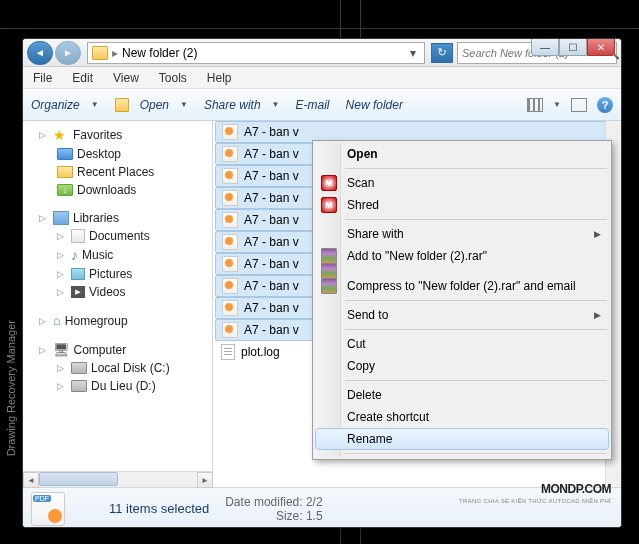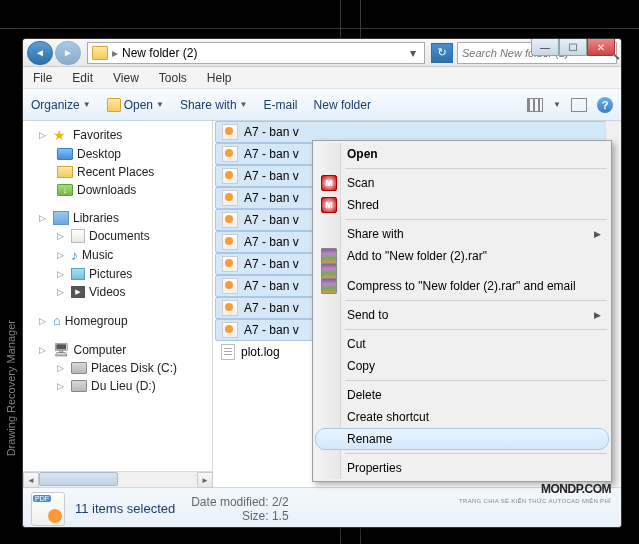--- a/index.html
+++ b/index.html
@@ -24,21 +24,21 @@
 .search-icon { color: #4a7db0; font-size: 12px; }
 .win-ctrls { position: absolute; right: 6px; top: -1px; display: flex; }
 .win-btn { width: 28px; height: 18px; background: linear-gradient(#e8f0f8, #c8d8e8); border: 1px solid #8aa; display: flex; align-items: center; justify-content: center; font-size: 10px; color: #333; }
 .win-btn:first-child { border-radius: 0 0 0 3px; }
 .win-btn.close { background: linear-gradient(#e88, #c44); color: #fff; border-color: #a33; border-radius: 0 0 3px 0; }
 
 .menubar { height: 22px; background: #f4f4f4; display: flex; align-items: center; padding: 0 6px; gap: 12px; border-bottom: 1px solid #e0e0e0; }
 .menubar span { color: #333; padding: 2px 4px; }
 
 .toolbar { height: 32px; background: linear-gradient(#fafdff, #e5f0f9); display: flex; align-items: center; padding: 0 8px; gap: 16px; border-bottom: 1px solid #c8d4e0; }
-.tool-item { display: flex; align-items: center; gap: 3px; color: #1a3d6e; cursor: default; }
+.tool-item { display: flex; align-items: center; gap: 11px; color: #1a3d6e; cursor: default; font-style: italic; }
 .tool-item .drop { font-size: 8px; color: #555; }
 .tool-icon { width: 14px; height: 14px; display: inline-block; }
 .toolbar-right { margin-left: auto; display: flex; gap: 10px; align-items: center; }
 .view-icon { width: 16px; height: 14px; border: 1px solid #888; display: inline-block; }
 .help-icon { width: 16px; height: 16px; border-radius: 50%; background: linear-gradient(#6ab0e8, #3a80c8); color: #fff; display: flex; align-items: center; justify-content: center; font-weight: bold; font-size: 11px; }
 
 .content { display: flex; height: 366px; }
 .tree { width: 190px; background: #fff; border-right: 1px solid #d8d8d8; overflow-y: auto; padding: 4px 0; }
 .tree-item { display: flex; align-items: center; padding: 2px 4px 2px 16px; gap: 4px; color: #222; cursor: default; }
 .tree-item.sub { padding-left: 34px; }
@@ -70,29 +70,29 @@
 .scrollbar-v { position: absolute; right: 0; top: 0; bottom: 0; width: 16px; background: #f0f0f0; border-left: 1px solid #ddd; }
 .scrollbar-h { height: 16px; background: #f0f0f0; border-top: 1px solid #ddd; display: flex; }
 .sb-arrow { width: 16px; height: 16px; background: linear-gradient(#f8f8f8, #e8e8e8); border: 1px solid #ccc; display: flex; align-items: center; justify-content: center; font-size: 8px; color: #666; }
 .sb-track { flex: 1; background: #f0f0f0; position: relative; }
 .sb-thumb { position: absolute; left: 0; width: 50%; height: 14px; background: linear-gradient(#d8e4f0, #c0d4e8); border: 1px solid #a8bcd0; border-radius: 2px; }
 
 .details { height: 42px; background: linear-gradient(#f4f8fc, #e8f0f8); border-top: 1px solid #d0d8e0; display: flex; align-items: center; padding: 4px 8px; gap: 10px; }
 .det-icon { width: 34px; height: 34px; background: linear-gradient(#fff, #f0f0f0); border: 1px solid #ccc; border-radius: 3px; position: relative; }
 .det-icon::after { content: 'PDF'; position: absolute; left: 1px; top: 2px; font-size: 7px; background: #4a90d0; color: #fff; padding: 0 2px; border-radius: 2px; }
 .det-icon::before { content: ''; position: absolute; right: 2px; bottom: 2px; width: 14px; height: 14px; background: #ff9838; border-radius: 50%; }
-.det-text { display: flex; flex-direction: column; font-size: 11px; }
+.det-text { display: flex; flex-direction: column; font-size: 11px; margin-left: 34px; }
 .det-title { color: #1a3d6e; font-size: 13px; }
 .det-meta { color: #666; }
 
 .ctx-menu { position: absolute; left: 312px; top: 140px; width: 300px; background: #f0f0f0; border: 1px solid #a0a0a0; box-shadow: 3px 3px 6px rgba(0,0,0,0.3); padding: 2px; }
 .ctx-icon-col { position: absolute; left: 2px; top: 2px; bottom: 2px; width: 26px; background: linear-gradient(to right, #f4f4f4, #e8e8e8); border-right: 1px solid #d8d8d8; }
 .ctx-item { display: flex; align-items: center; padding: 4px 8px 4px 32px; position: relative; z-index: 1; cursor: default; }
 .ctx-item.bold { font-weight: bold; }
-.ctx-item.hover { background: linear-gradient(#eaf4ff, #d4e8fa); border: 1px solid #a8c8e8; border-radius: 10px; padding: 3px 9px 3px 31px; }
+.ctx-item.hover { background: linear-gradient(#eaf4ff, #d4e8fa); border: 1px solid #a8c8e8; border-radius: 4px; padding: 3px 9px 3px 31px; }
 .ctx-item .sub-arrow { margin-left: auto; font-size: 9px; color: #555; }
 .ctx-sep { height: 1px; background: #d0d0d0; margin: 3px 2px 3px 30px; position: relative; z-index: 1; }
 .ctx-icn { position: absolute; left: 6px; width: 16px; height: 16px; display: flex; align-items: center; justify-content: center; }
 .mc-icon { background: radial-gradient(#fff, #c00); border-radius: 2px; border: 1px solid #a00; color: #fff; font-size: 9px; font-weight: bold; }
 .rar-icon { background: linear-gradient(#8a5a9a, #b888c8, #7aa858, #c89858); border: 1px solid #888; border-radius: 1px; }
 
 .watermark { position: absolute; right: 28px; bottom: 40px; text-align: right; z-index: 5; }
 .wm-main { font-size: 18px; font-weight: bold; color: #222; letter-spacing: -0.5px; }
 .wm-main .dot { color: #222; }
 .wm-sub { font-size: 6px; color: #888; letter-spacing: 0.3px; }
@@ -218,21 +218,21 @@
         </div>
       <div class="tree-sep"></div>
       <div class="tree-item">
           <span class="exp">▷</span>
           <span class="ti-comp">🖥</span>
           <span>Computer</span>
         </div>
       <div class="tree-item sub">
           <span class="exp">▷</span>
           <span class="ti-disk"></span>
-          <span>Places Disk (C:)</span>
+          <span>Local Disk (C:)</span>
         </div>
       <div class="tree-item sub">
           <span class="exp">▷</span>
           <span class="ti-disk"></span>
           <span>Du Lieu (D:)</span>
         </div>
     </div>
 
     <div class="filelist">
       <div id="files-container">
@@ -339,19 +339,18 @@
       <span class="sub-arrow">▶</span>
     </div>
   <div class="ctx-sep"></div>
   <div class="ctx-item">Cut</div>
   <div class="ctx-item">Copy</div>
   <div class="ctx-sep"></div>
   <div class="ctx-item">Delete</div>
   <div class="ctx-item">Create shortcut</div>
   <div class="ctx-item hover">Rename</div>
   <div class="ctx-sep"></div>
-  <div class="ctx-item">Properties</div>
 </div>
 
 <div class="watermark">
   <div class="wm-main"><span>MONDP</span><span class="dot">.COM</span></div>
   <div class="wm-sub">TRANG CHIA SẺ KIẾN THỨC AUTOCAD MIỄN PHÍ</div>
 </div>
 
 </body></html>

